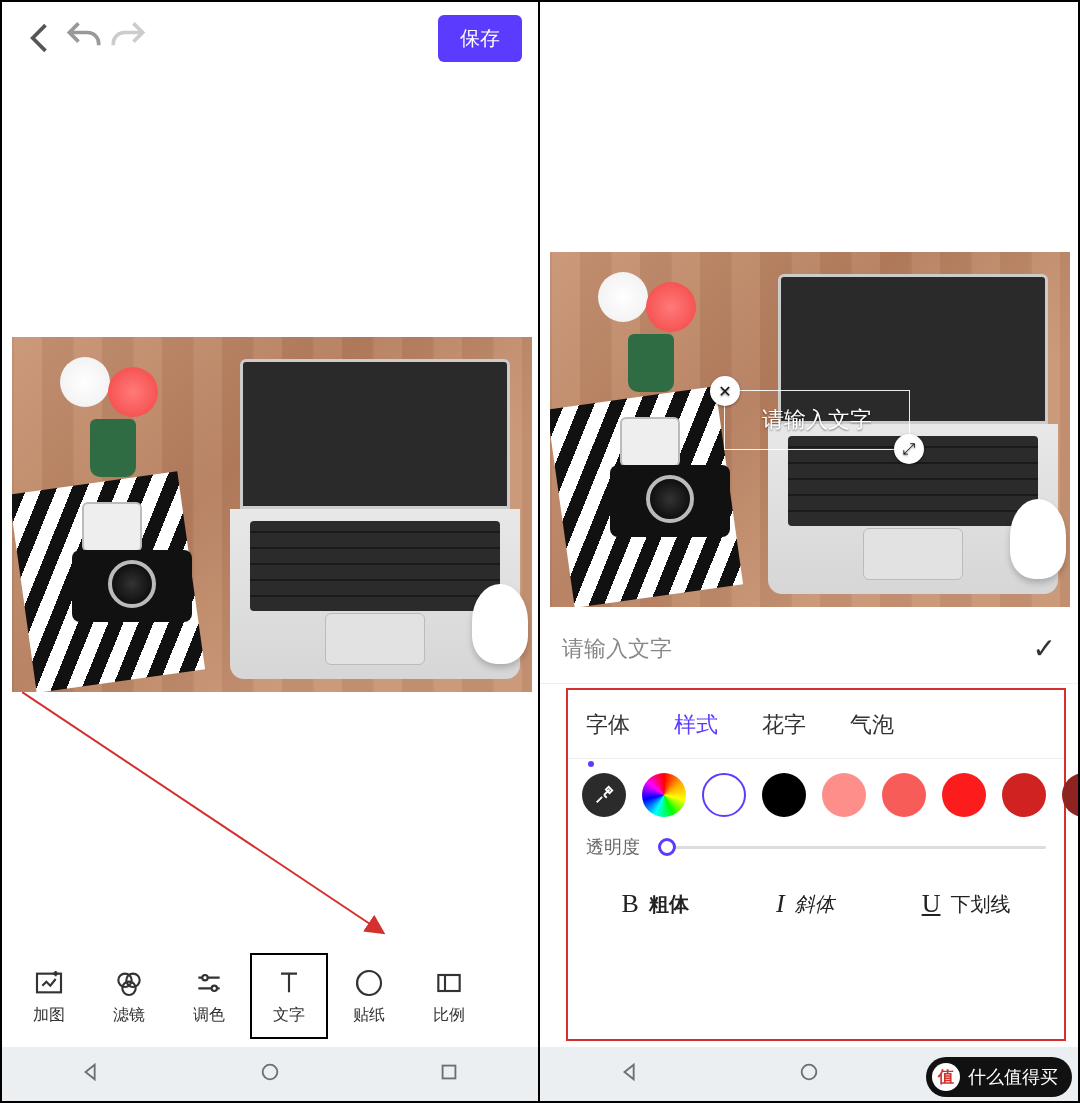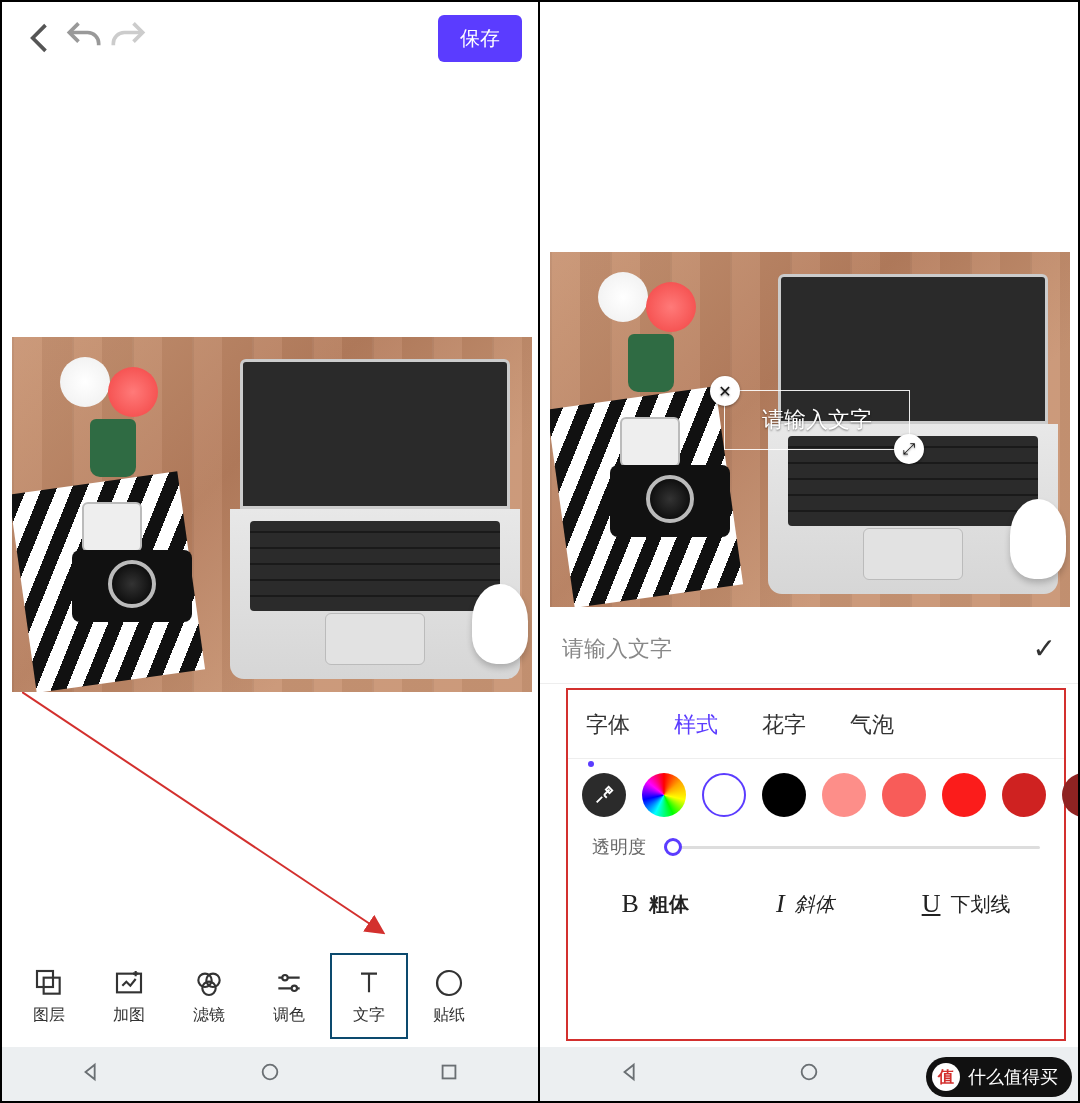--- a/index.html
+++ b/index.html
@@ -118,21 +118,21 @@
   
   .tool-strip {
     position: absolute; bottom: 55px; left: 0; right: 0; height: 100px;
     display: flex; align-items: center; justify-content: flex-start;
     padding: 0 8px; gap: 2px;
     overflow:hidden;
   }
   .tool { width: 78px; height: 86px; display:flex; flex-direction:column; align-items:center; justify-content:center; gap:6px; color:#333; }
   .tool svg { width: 32px; height: 32px; stroke:#333; }
   .tool-label { font-size: 16px; }
-  .tool.highlight { border: 2px solid #0c4a6e; text-align: center; }
+  .tool.highlight { border: 2px solid #000000; text-align: center; }
 
   
   .navbar {
     position: absolute; bottom: 0; left: 0; right: 0; height: 54px;
     background: #eceff1;
     display:flex; align-items:center; justify-content:space-around;
     color:#6a6f73;
   }
   .navbar svg { width:22px; height:22px; stroke:#6a6f73; fill:none; stroke-width:2;}
 
@@ -181,21 +181,21 @@
     padding: 14px 14px 8px 14px;
     position:relative;
   }
   .dot-indicator { position:absolute; top:2px; left:20px; width:6px; height:6px; border-radius:50%; background:#5b3cff; }
   .swatch { width:44px; height:44px; border-radius:50%; flex:0 0 auto; }
   .swatch.eyedrop { background:#2b2b2b; display:flex; align-items:center; justify-content:center; }
   .swatch.eyedrop svg { width:22px; height:22px; stroke:#fff; }
   .swatch.rainbow { background: conic-gradient(red,orange,yellow,lime,cyan,blue,magenta,red); }
   .swatch.ring { background:#fff; border:2px solid #5b3cff; }
   .opacity-row {
-    display:flex; align-items:center; gap:18px; padding: 10px 24px 8px; font-size:18px; color:#666;
+    display:flex; align-items:center; gap:18px; padding: 10px 18px 8px; font-size:18px; color:#666;
   }
   .slider { position:relative; flex:1; height:20px; }
   .slider .track { position:absolute; top:9px; left:0; right:0; height:3px; background:#ddd; border-radius:2px; }
   .slider .thumb { position:absolute; top:1px; left:0; width:18px; height:18px; border:3px solid #5b3cff; border-radius:50%; background:#fff; }
   .style-buttons {
     display:flex; justify-content:space-around; align-items:center;
     padding: 22px 10px 10px; font-size:20px; color:#222;
   }
   .style-buttons .btn { display:flex; align-items:center; gap:10px; }
   .style-buttons .glyph { font-size:26px; font-family: Georgia, serif; }
@@ -273,27 +273,20 @@
           <marker id="ah" markerWidth="10" markerHeight="10" refX="8" refY="5" orient="auto">
             <path d="M0,0 L10,5 L0,10 z" fill="#d3302e"></path>
           </marker>
         </defs>
       <line x1="0" y1="0" x2="360" y2="240" stroke="#d3302e" stroke-width="2" marker-end="url(#ah)"></line>
     </svg>
 
     <div class="tool-strip">
       <div class="tool">
         <svg viewBox="0 0 24 24" fill="none" stroke-width="1.6">
-            <rect x="3" y="3" width="12" height="12"></rect>
-            <rect x="8" y="8" width="12" height="12"></rect>
-          </svg>
-        <span class="tool-label">图层</span>
-      </div>
-      <div class="tool">
-        <svg viewBox="0 0 24 24" fill="none" stroke-width="1.6">
             <rect x="3" y="5" width="18" height="14"></rect>
             <path d="M7 14l3-3 3 3 4-5"></path>
             <path d="M17 3v4M15 5h4"></path>
           </svg>
         <span class="tool-label">加图</span>
       </div>
       <div class="tool">
         <svg viewBox="0 0 24 24" fill="none" stroke-width="1.6">
             <circle cx="9" cy="10" r="5"></circle>
             <circle cx="15" cy="10" r="5"></circle>
@@ -314,20 +307,27 @@
             <path d="M6 5h12M12 5v14"></path>
           </svg>
         <span class="tool-label">文字</span>
       </div>
       <div class="tool">
         <svg viewBox="0 0 24 24" fill="none" stroke-width="1.6">
             <circle cx="12" cy="12" r="9"></circle>
             <path d="M12 3a9 9 0 00-1 17.9" opacity=".4"></path>
           </svg>
         <span class="tool-label">贴纸</span>
+      </div>
+      <div class="tool">
+        <svg viewBox="0 0 24 24" fill="none" stroke-width="1.6">
+            <rect x="4" y="6" width="16" height="12"></rect>
+            <path d="M9 6v12"></path>
+          </svg>
+        <span class="tool-label">比例</span>
       </div>
     </div>
 
     <div class="navbar">
       <span><svg viewBox="0 0 24 24">
             <path d="M16 4l-10 8 10 8z" fill="none"></path>
           </svg></span>
       <span><svg viewBox="0 0 24 24">
             <circle cx="12" cy="12" r="8"></circle>
           </svg></span>

